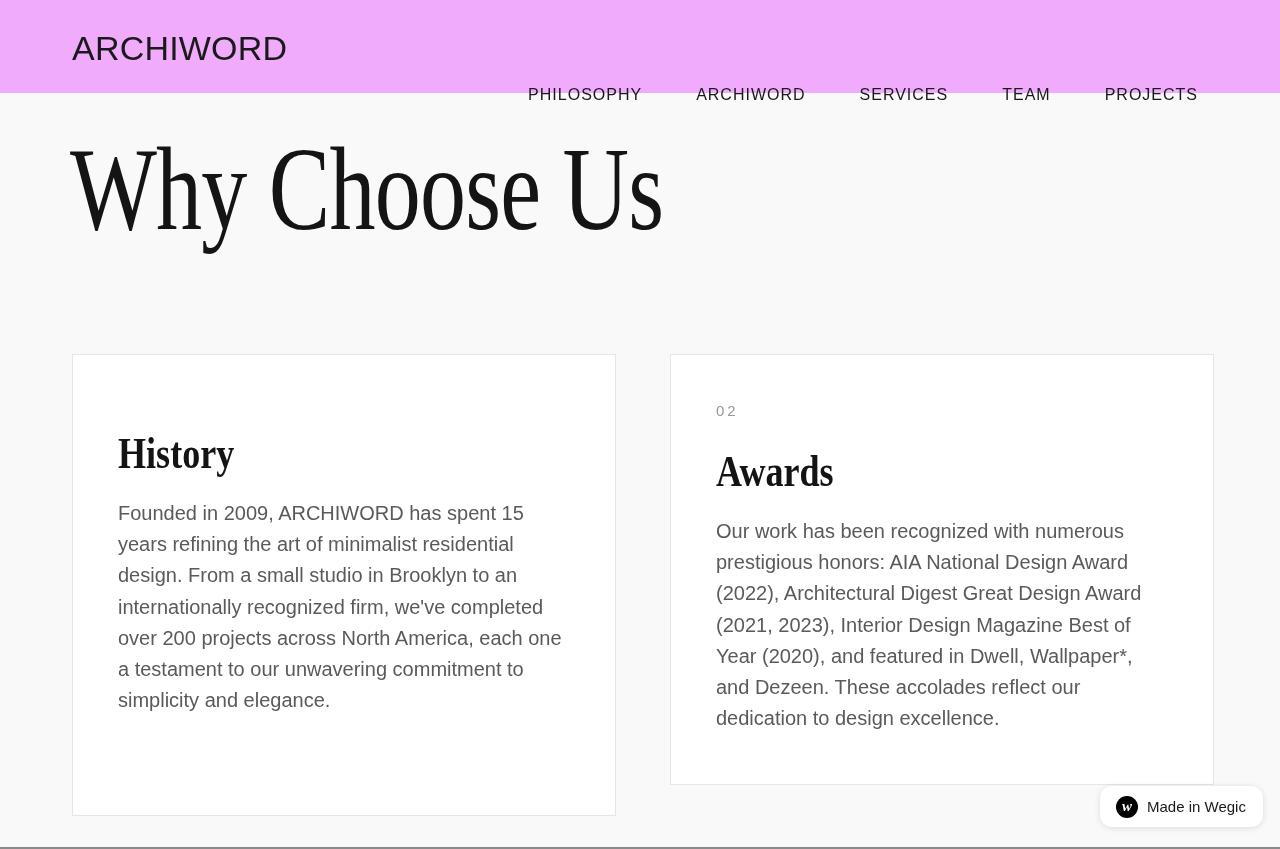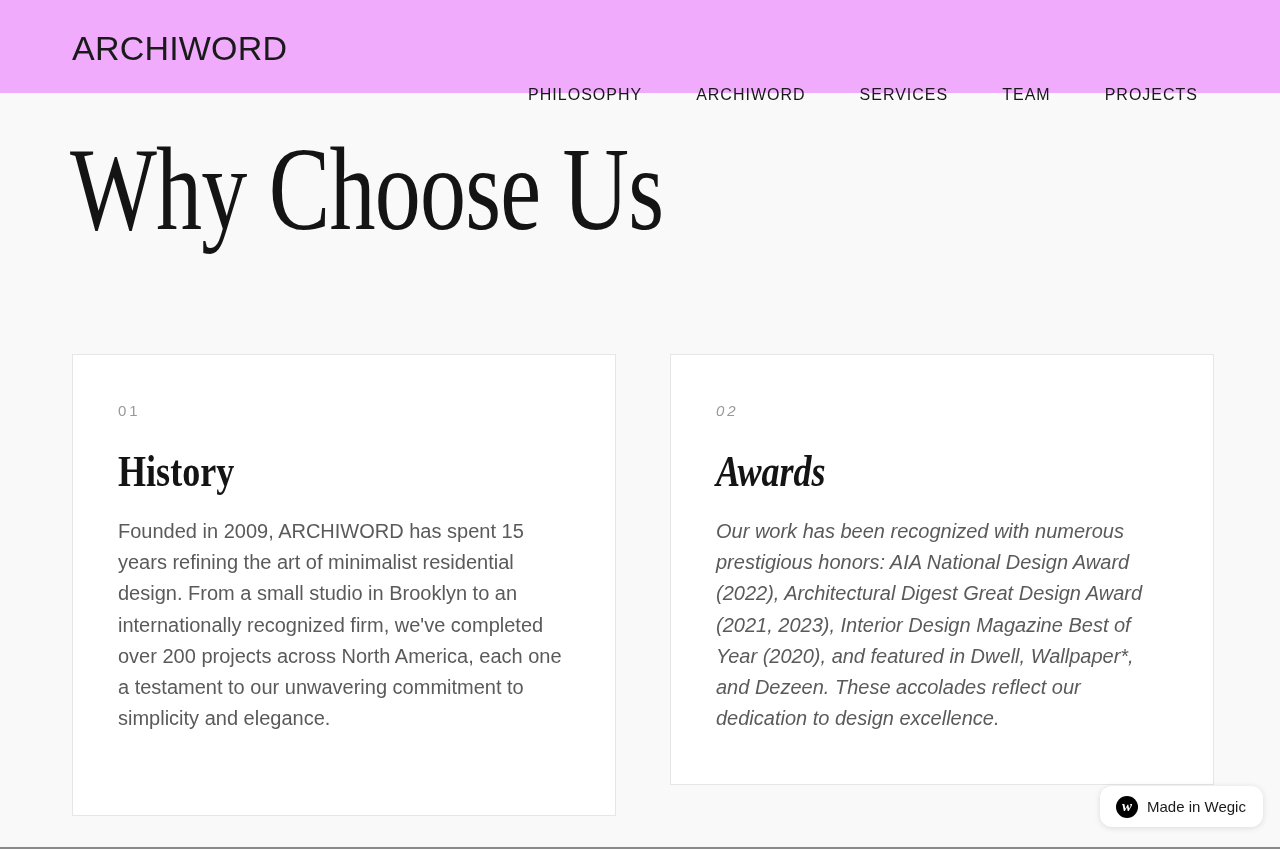--- a/index.html
+++ b/index.html
@@ -30,21 +30,21 @@
       font-size: 118px; line-height: 120px; font-weight: 400; color: #141414;
       transform: scaleX(0.78); transform-origin: left top;
       letter-spacing: -1px;
       white-space: nowrap;
     }
     .card {
       position: absolute; background: #ffffff; border: 1px solid #e6e6e6;
       padding: 47px 45px 0 45px;
     }
     .card-1 { left: 72px; top: 354px; width: 544px; height: 462px; }
-    .card-2 { left: 670px; top: 354px; width: 544px; height: 431px; font-style: italic; }
+    .card-2 { left: 670px; top: 354px; width: 544px; height: 431px; }
     .card-num {
       font-size: 15px; letter-spacing: 3px; color: #999999; line-height: 18px;
     }
     .card-title {
       margin-top: 27px;
       font-family: "Liberation Serif", "DejaVu Serif", serif;
       font-size: 44px; line-height: 50px; color: #141414;
       transform: scaleX(0.82); transform-origin: left top; white-space: nowrap;
     }
     .card-body {
@@ -80,21 +80,20 @@
     <a class="nav-item">ARCHIWORD</a>
     <a class="nav-item">SERVICES</a>
     <a class="nav-item">TEAM</a>
     <a class="nav-item">PROJECTS</a>
   </nav>
 </header>
 
 <h1 class="page-title">Why Choose Us</h1>
 
 <section class="card card-1">
-  <div class="card-num">01</div>
   <h2 class="card-title">History</h2>
   <p class="card-body">Founded in 2009, ARCHIWORD has spent 15 years refining the art of minimalist residential design. From a small studio in Brooklyn to an internationally recognized firm, we've completed over 200 projects across North America, each one a testament to our unwavering commitment to simplicity and elegance.</p>
 </section>
 
 <section class="card card-2">
   <div class="card-num">02</div>
   <h2 class="card-title">Awards</h2>
   <p class="card-body">Our work has been recognized with numerous prestigious honors: AIA National Design Award (2022), Architectural Digest Great Design Award (2021, 2023), Interior Design Magazine Best of Year (2020), and featured in Dwell, Wallpaper*, and Dezeen. These accolades reflect our dedication to design excellence.</p>
 </section>
 

